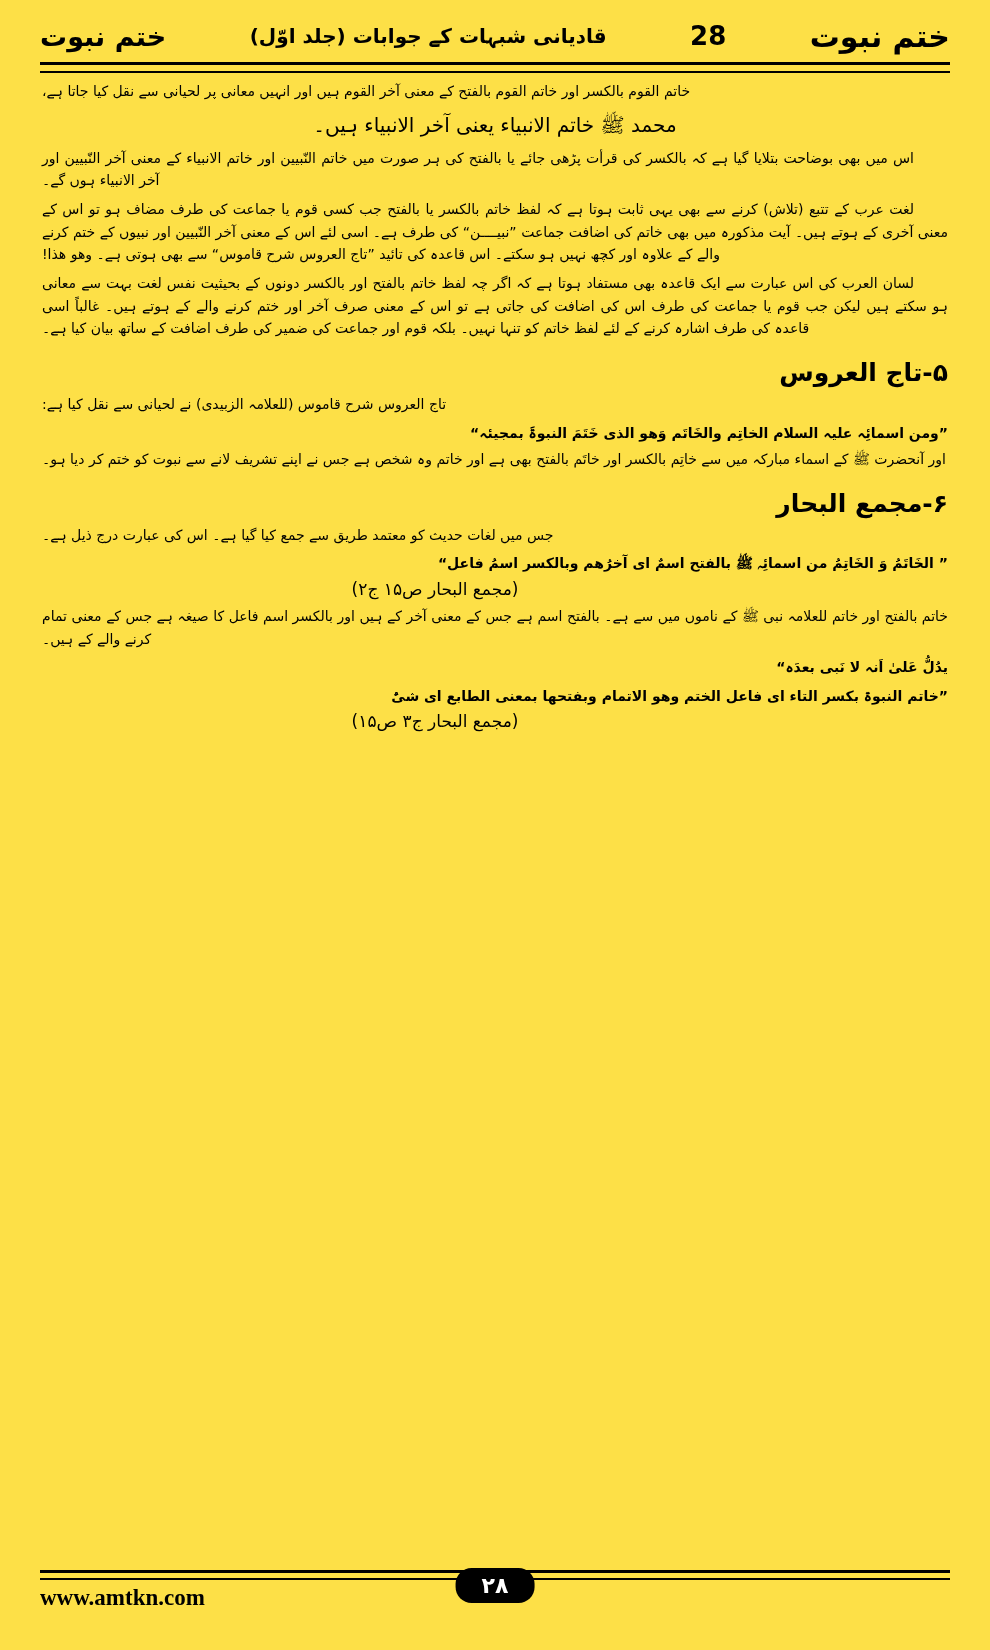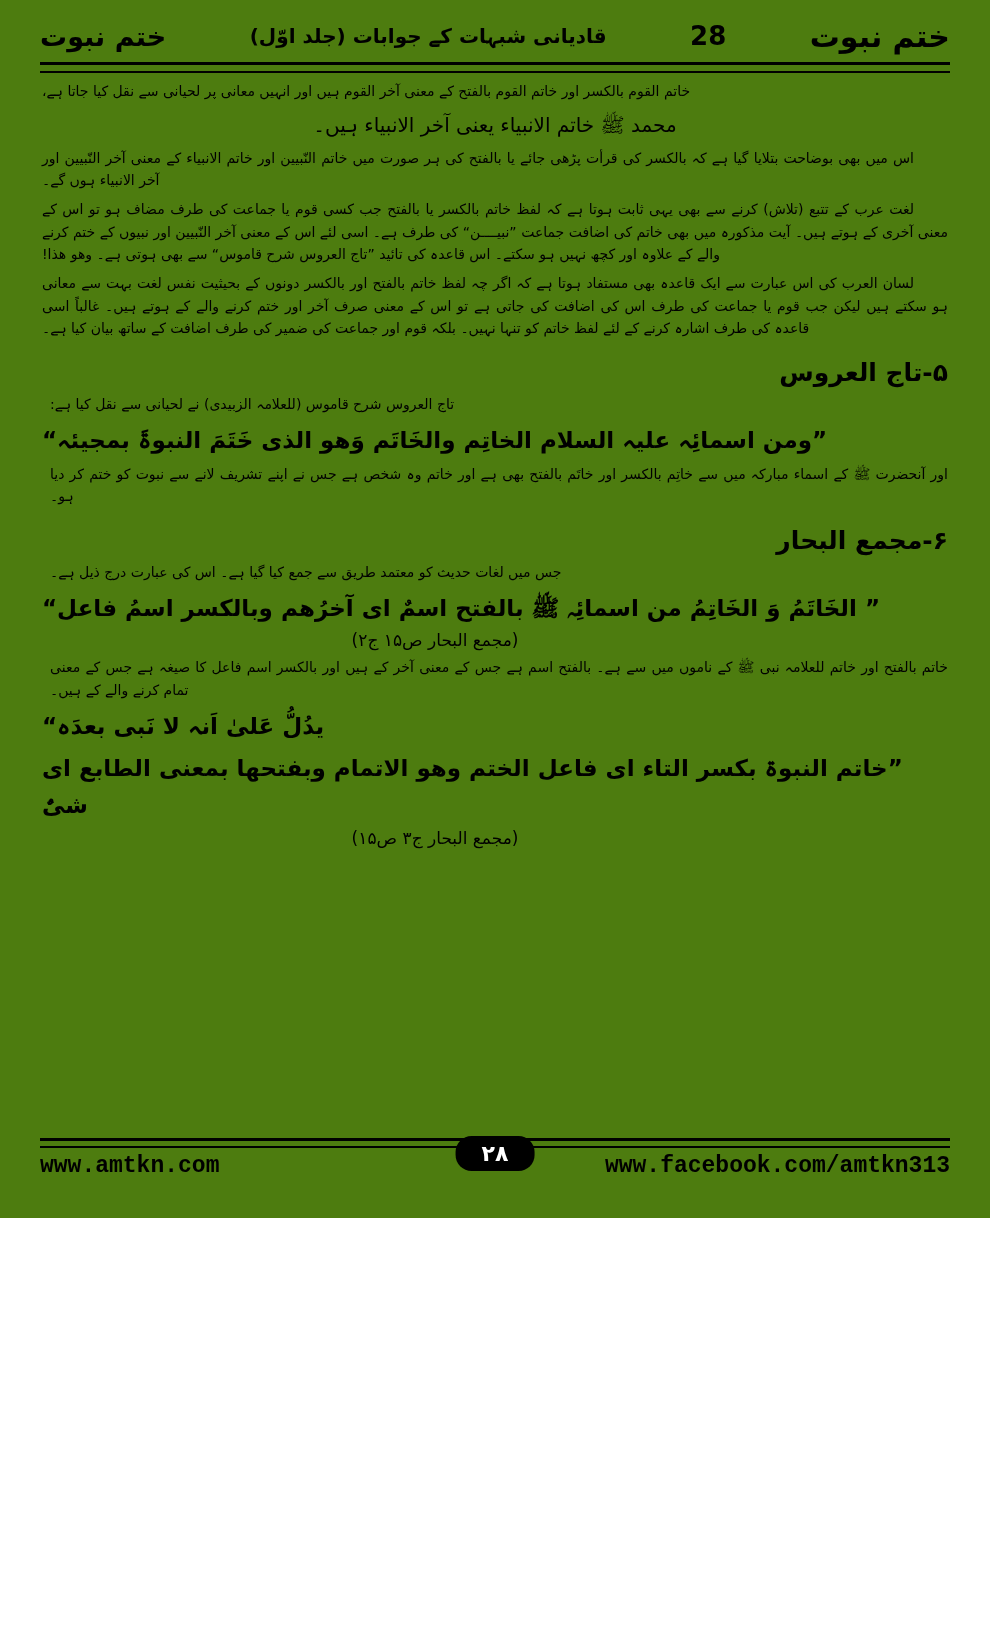--- a/index.html
+++ b/index.html
@@ -3,22 +3,22 @@
 <meta charset="utf-8">
 <style>
   html, body {
     margin: 0;
     padding: 0;
     background: #ffffff;
   }
   .page {
     position: relative;
     width: 990px;
-    height: 1218px;
-    background: #4d7c0f;
+    height: 1650px;
+    background: #fde047;
     font-family: "DejaVu Sans", "Liberation Sans", sans-serif;
     overflow: hidden;
     box-sizing: border-box;
   }
 
   
   .header {
     position: absolute;
     top: 10px;
     left: 40px;
@@ -79,34 +79,34 @@
   }
   p.para {
     margin: 0 0 6px 0;
     font-size: 14px;
     line-height: 1.62;
     text-indent: 34px;
     text-align: justify;
     text-align-last: left;
     direction: rtl;
   }
-  p.para.no-indent { text-indent: 0; margin-left: 8px; }
+  p.para.no-indent { text-indent: 0; }
   p.center {
     margin: 4px 0 6px 0;
     text-align: center;
     text-indent: 0;
     font-size: 20px;
     line-height: 1.6;
   }
   p.arabic {
     margin: 6px 0 4px 0;
-    text-align: left;
+    text-align: right;
     text-indent: 0;
     font-weight: bold;
-    font-size: 23px;
+    font-size: 14px;
     line-height: 1.6;
     direction: rtl;
   }
   .heading {
     margin: 18px 0 6px 0;
     font-size: 25px;
     font-weight: bold;
     text-align: right;
     direction: rtl;
   }
@@ -138,21 +138,21 @@
     position: absolute;
     left: 0; right: 0; top: 8px;
     height: 40px;
     display: flex;
     flex-direction: row;
     align-items: center;
     justify-content: space-between;
     direction: ltr;
   }
   .footer-link {
-    font-family: Liberation Mono, monospace;
+    font-family: Liberation Serif, serif;
     font-size: 23px;
     font-weight: bold;
     color: #000;
     text-decoration: none;
   }
   .footer-badge {
     position: absolute;
     left: 50%;
     transform: translateX(-50%);
     top: -2px;
@@ -199,18 +199,17 @@
     <p class="arabic">یدُلُّ عَلیٰ اَنہ لا نَبی بعدَہ“</p>
     <p class="arabic">”خاتم النبوۃ بکسر التاء ای فاعل الختم وھو الاتمام وبفتحھا بمعنی الطابع ای شیٌٔ</p>
     <span class="ref right-align">(مجمع البحار ج۳ ص۱۵)</span>
 
   </div>
 
   <div class="footer">
     <div class="footer-rule-top"></div>
     <div class="footer-inner">
       <a class="footer-link" href="#">www.amtkn.com</a>
-      <a class="footer-link" href="#">www.facebook.com/amtkn313</a>
     </div>
     <div class="footer-badge">۲۸</div>
   </div>
 
 </div>
 
 </body></html>

